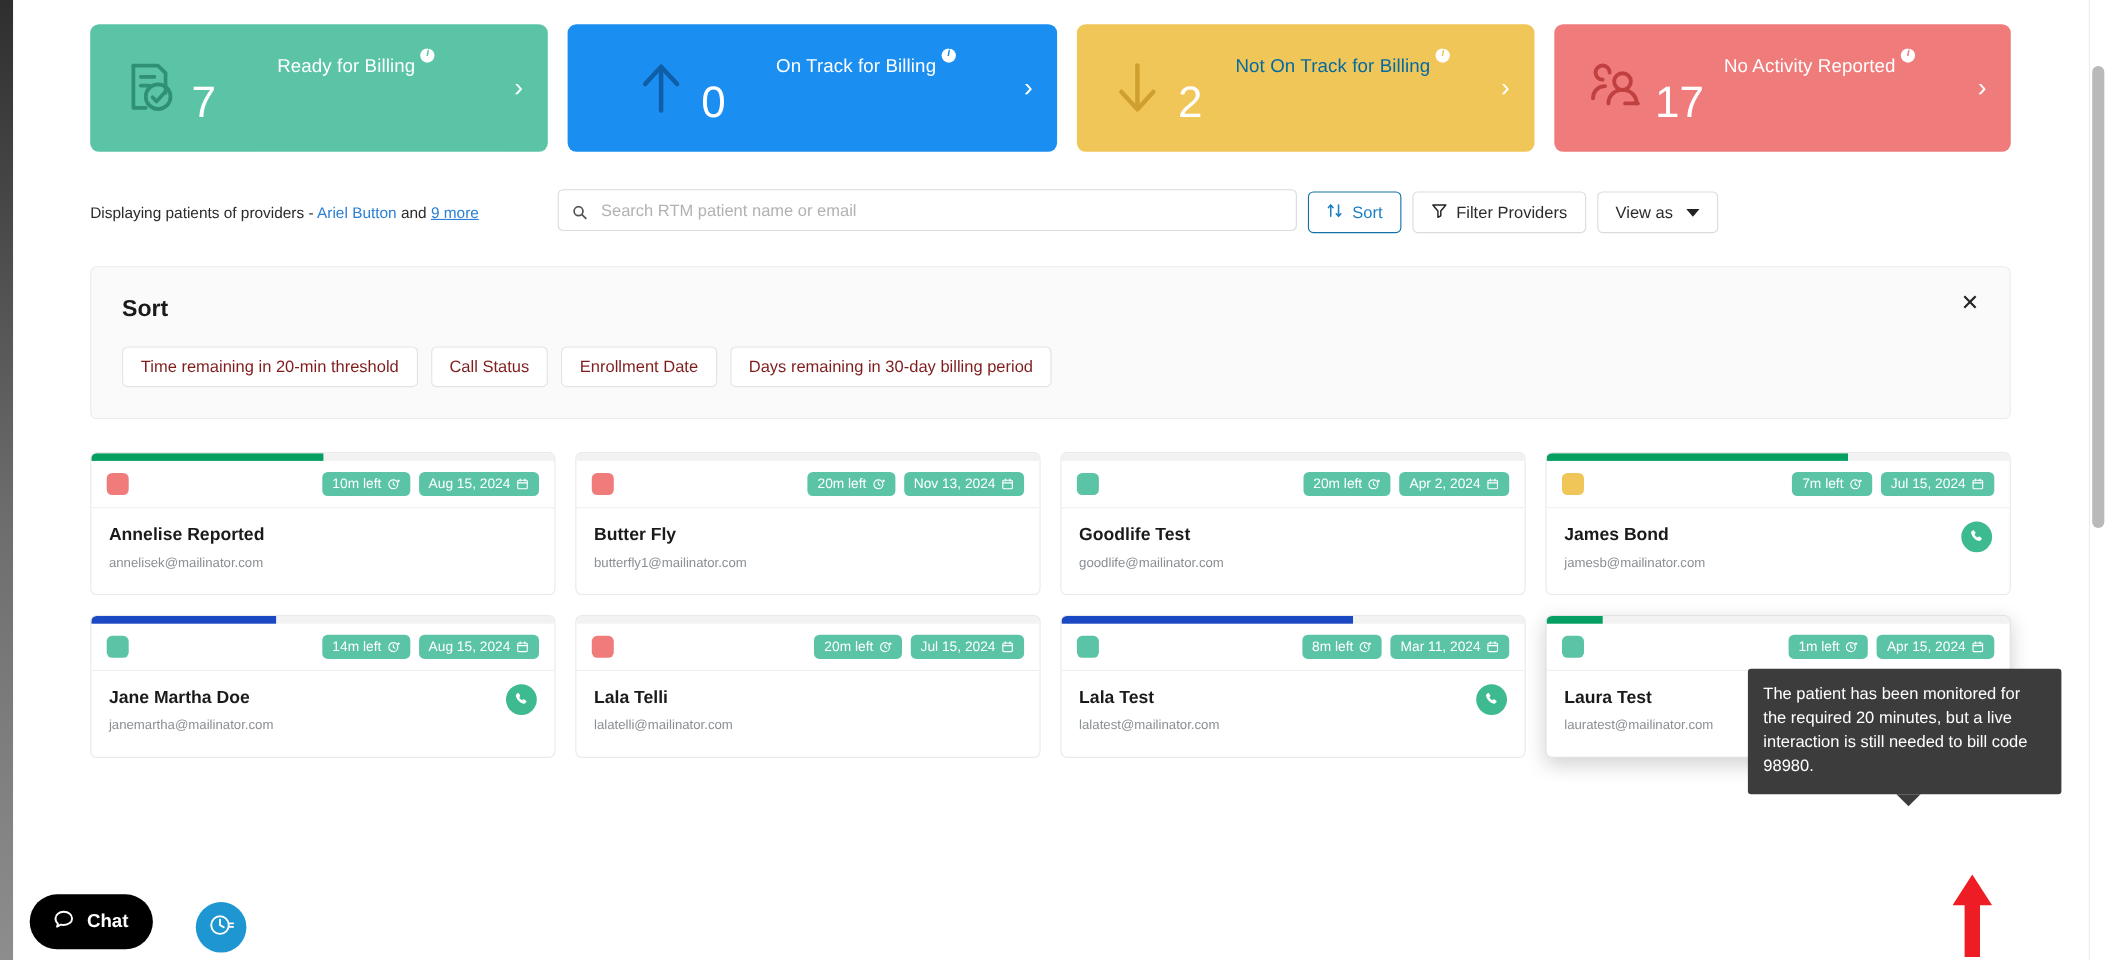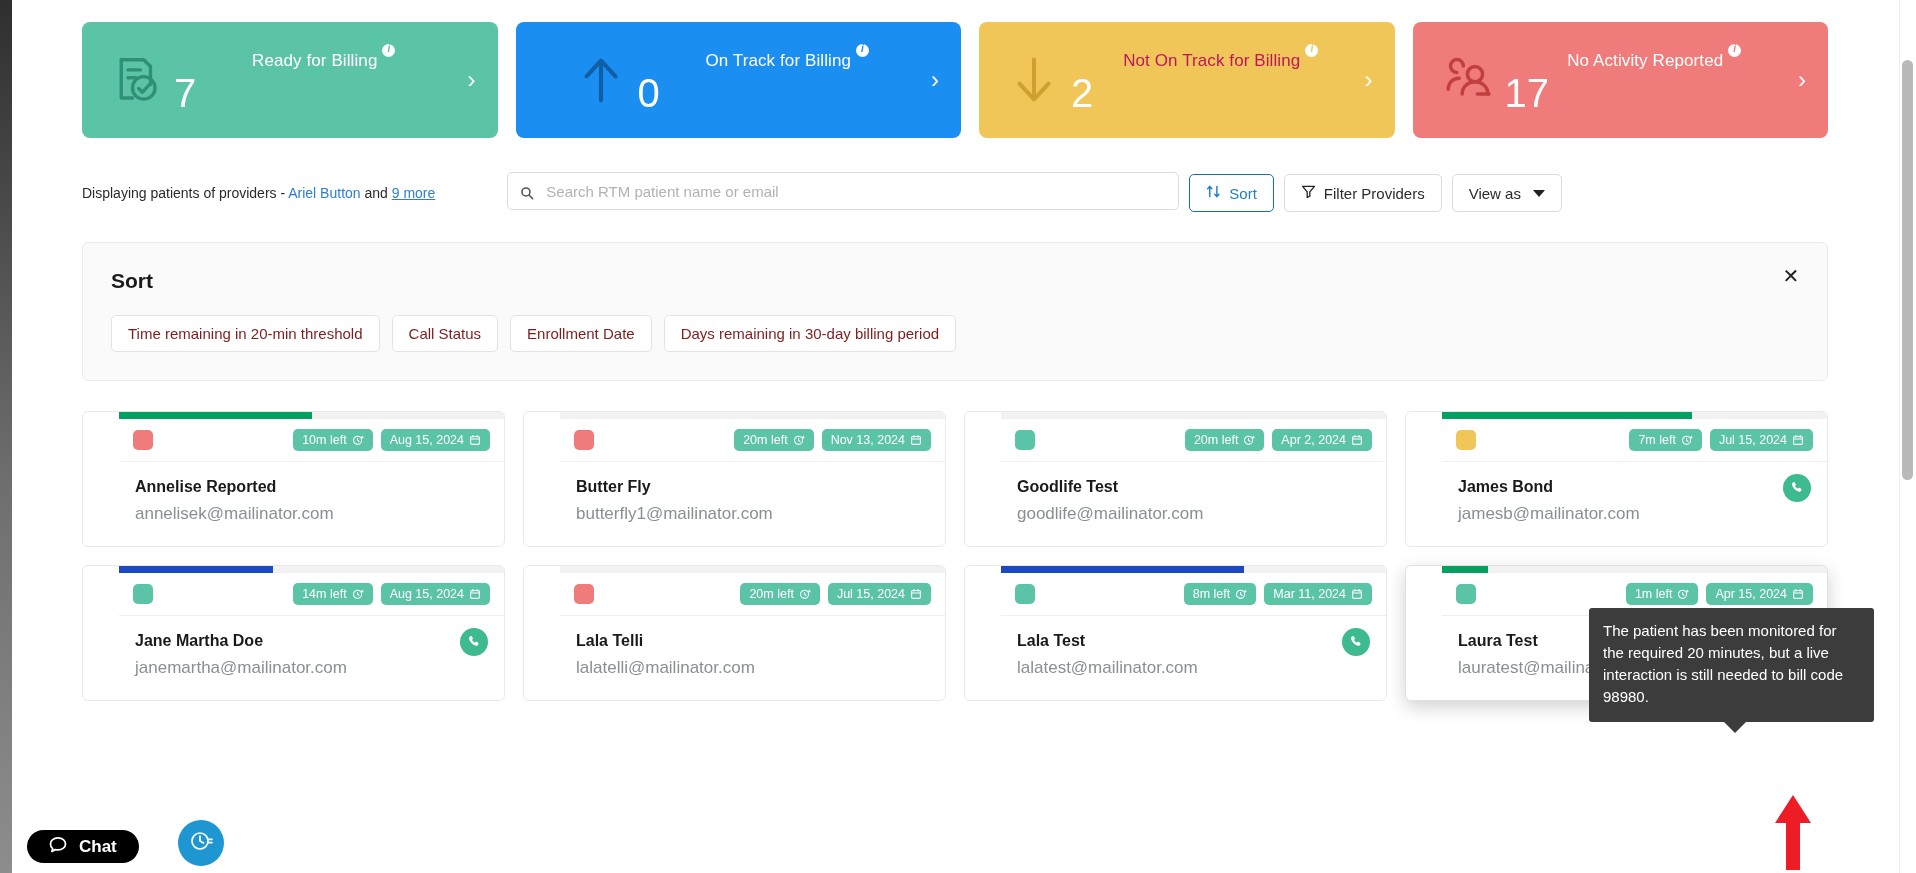--- a/index.html
+++ b/index.html
@@ -75,21 +75,21 @@
     color: #ffffff; font-size: 24px; font-weight: 300; line-height: 1;
   }
   .kpi.teal  { background: #5bc4a7; }
   .kpi.blue  { background: #1b8ef2; padding-left: 48px; }
   .kpi.amber { background: #f0c659; }
   .kpi.red   { background: #f07b7b; }
   .kpi.teal  .kpi-info::after { color:#5bc4a7; }
   .kpi.blue  .kpi-info::after { color:#1b8ef2; }
   .kpi.amber .kpi-info::after { color:#f0c659; }
   .kpi.red   .kpi-info::after { color:#f07b7b; }
-  .kpi.amber .kpi-label { color:#be185d; }
+  .kpi.amber .kpi-label { color:#0369a1; }
 
   
   .toolbar {
     display: flex; align-items: center;
     padding: 34px 70px 0 70px;
     gap: 0;
   }
   .displaying {
     font-size: 14px; color: #2b2b2b; white-space: nowrap;
   }
@@ -149,21 +149,21 @@
   
   .grid {
     display: grid;
     grid-template-columns: repeat(4, 1fr);
     gap: 18px;
     padding: 30px 70px 0 70px;
   }
   .pcard {
     position: relative;
     background: #fff; border: 1px solid #e9e9e9; border-radius: 6px;
-    overflow: hidden; cursor: pointer; padding-left: 36px;
+    overflow: hidden; cursor: pointer;
   }
   .pcard.raised {
     box-shadow: 0 6px 18px rgba(0,0,0,.18);
     border-color: #e2e2e2; z-index: 5;
   }
   .prog {
     height: 7px; width: 100%; background: #f2f2f2;
   }
   .prog > span { display:block; height: 100%; }
   .pcard-top {
@@ -173,21 +173,21 @@
   }
   .dot { width: 20px; height: 20px; border-radius: 5px; flex: 0 0 20px; }
   .badges { margin-left: auto; display: flex; gap: 8px; align-items:center; }
   .badge {
     background: #5bc4a7; color: #fff; border-radius: 5px;
     font-size: 12.5px; padding: 4px 9px; display:inline-flex; align-items:center; gap:5px;
     white-space: nowrap;
   }
   .pcard-body { padding: 16px 16px 22px 16px; position: relative; min-height: 74px;}
   .pname { font-size: 16px; font-weight: 700; color: #1a1a1a; }
-  .pmail { font-size: 17px; color: #8a8f94; margin-top: 8px; }
+  .pmail { font-size: 12px; color: #8a8f94; margin-top: 8px; }
   .phone-badge {
     position: absolute; right: 16px; top: 12px;
     width: 28px; height: 28px; border-radius: 50%;
     display:flex; align-items:center; justify-content:center;
   }
   .phone-badge.green { background: #3dba8f; }
   .phone-badge.amber { background: #f0c659; }
 
   
   .tooltip {
@@ -204,21 +204,21 @@
   }
 
   
   .red-arrow {
     position: absolute; left: 1775px; top: 795px; width: 36px; height: 75px; z-index: 45;
   }
 
   
   .chat-pill {
     position: absolute; left: 27px; bottom: 10px;
-    height: 33px; background: #000; border-radius: 25px;
+    height: 50px; background: #000; border-radius: 25px;
     display: flex; align-items: center; gap: 10px;
     padding: 0 22px 0 20px; cursor: pointer; z-index: 50;
   }
   .chat-pill span.lbl { color:#fff; font-size:17px; font-weight:700;}
   .timer-fab {
     position: absolute; left: 178px; bottom: 7px;
     width: 46px; height: 46px; border-radius: 50%;
     background: #1e96d2; display:flex; align-items:center; justify-content:center;
     cursor:pointer; z-index: 50;
   }

